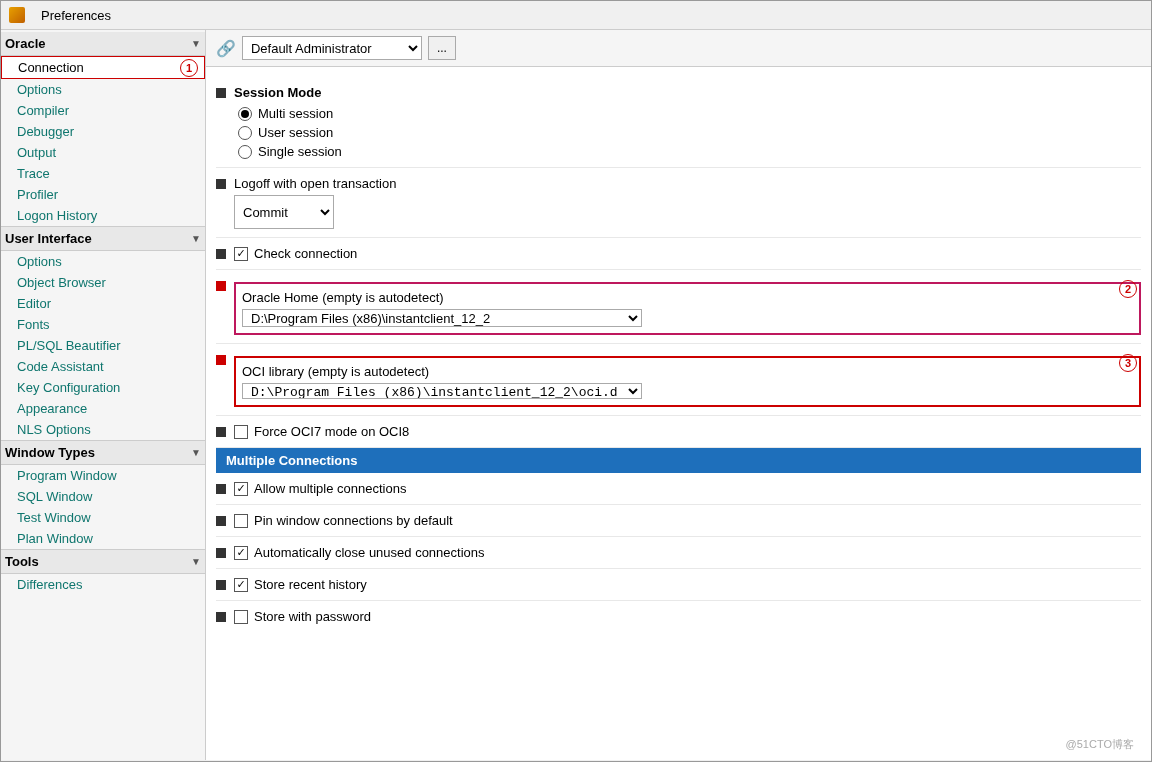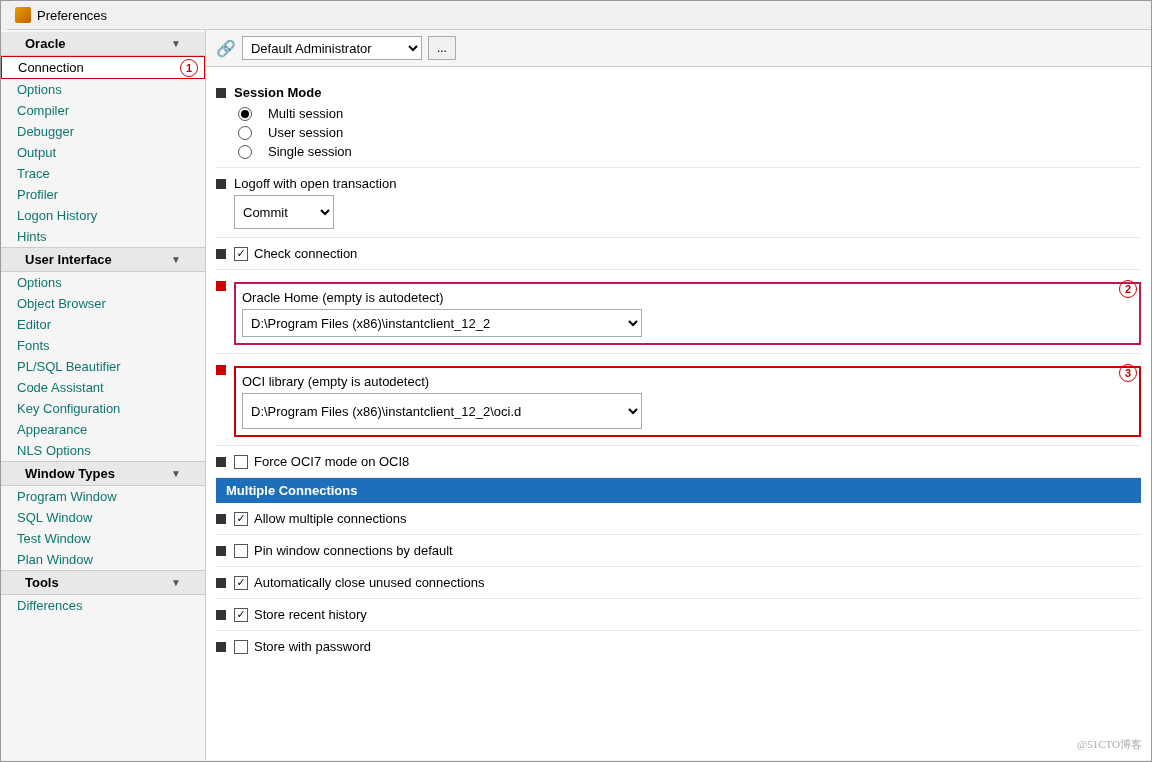--- a/index.html
+++ b/index.html
@@ -5,23 +5,22 @@
     * { box-sizing: border-box; margin: 0; padding: 0; }
     body { font-family: 'Segoe UI', Tahoma, Geneva, Verdana, sans-serif; font-size: 13px; background: #f0f0f0; }
     
     .window { width: 1152px; min-height: 762px; background: #f0f0f0; border: 1px solid #999; }
     
     .title-bar {
       background: #f0f0f0;
       padding: 6px 8px;
       display: flex;
       align-items: center;
-      gap: 6px;
+      gap: 16px;
       border-bottom: 1px solid #ccc;
-      margin-left: 6px;
     }
     .title-bar-icon { width: 16px; height: 16px; background: #e8a000; border-radius: 2px; display: inline-block; }
     .title-bar-text { font-size: 13px; font-weight: normal; }
 
     .content-area { display: flex; height: calc(762px - 32px); }
 
     
     .sidebar {
       width: 205px;
       min-width: 205px;
@@ -30,21 +29,21 @@
       overflow-y: auto;
       padding: 2px 0;
     }
 
     .sidebar-section-header {
       display: flex;
       align-items: center;
       justify-content: space-between;
       font-weight: bold;
       font-size: 13px;
-      padding: 4px 24px;
+      padding: 4px 4px;
       background: #e8e8e8;
       border-top: 1px solid #ccc;
       border-bottom: 1px solid #ccc;
       cursor: pointer;
     }
     .sidebar-section-header:first-child { border-top: none; }
     .sidebar-arrow { font-size: 10px; color: #555; }
 
     .sidebar-item {
       padding: 3px 8px 3px 16px;
@@ -115,21 +114,21 @@
       display: inline-block;
     }
     .sq-dark { background: #333; }
     .sq-red { background: #cc0000; }
 
     .section-content { flex: 1; }
 
     .section-label { font-weight: bold; margin-bottom: 6px; }
 
     .radio-group { display: flex; flex-direction: column; gap: 4px; margin-left: 4px; }
-    .radio-item { display: flex; align-items: center; gap: 16px; cursor: pointer; }
+    .radio-item { display: flex; align-items: center; gap: 6px; cursor: pointer; }
     .radio-circle {
       width: 14px; height: 14px; border-radius: 50%;
       border: 1px solid #555;
       display: flex; align-items: center; justify-content: center;
       background: #fff;
     }
     .radio-dot { width: 8px; height: 8px; border-radius: 50%; background: #000; }
     .logoff-select {
       height: 34px;
       font-size: 13px;
@@ -150,42 +149,43 @@
     .checked::after { content: '✓'; color: #000; font-size: 11px; }
 
     .oracle-home-box {
       border: 2px solid #be185d;
       padding: 6px;
       margin-top: 4px;
       background: #fff;
     }
     .oracle-home-select {
       width: 400px;
-      height: 28px;
+      height: 18px;
       font-size: 13px;
       border: 1px solid #aaa;
       background: #fff;
       padding: 0 4px;
       margin-top: 4px;
     }
 
     .oci-box {
       border: 2px solid #cc0000;
       padding: 6px;
       margin-top: 4px;
       background: #fff;
     }
     .oci-select {
       width: 400px;
-      height: 36px;
+      height: 16px;
       font-size: 13px;
       border: 1px solid #aaa;
       background: #fff;
       padding: 0 4px;
       margin-top: 4px;
+      font-family: Liberation Mono, monospace;
     }
 
     .multiple-conn-header {
       background: #1e6fbb;
       color: #ffffff;
       font-weight: bold;
       padding: 5px 10px;
       font-size: 13px;
     }
 
@@ -199,24 +199,23 @@
       border: 1px solid #cc0000;
       color: #cc0000;
       font-size: 11px;
       margin-left: 6px;
       font-weight: bold;
     }
 
     .watermark {
       position: fixed;
       bottom: 10px;
-      right: 10px;
+      right: 18px;
       color: #aaa;
       font-size: 11px;
-      font-family: Liberation Serif, serif;
     }
   </style>
 </head>
 <body>
 
 <div class="window">
 
   <div class="title-bar">
     <span class="title-bar-icon" style="background: linear-gradient(135deg, #e8a000, #c06000); border-radius: 2px;"></span>
     <span class="title-bar-text">Preferences</span>
@@ -234,21 +233,20 @@
         <span>Connection</span>
         <span class="circle-num" style="position:absolute; right:6px; top:50%; transform:translateY(-50%);">1</span>
       </div>
       <div class="sidebar-item"><span>Options</span></div>
       <div class="sidebar-item"><span>Compiler</span></div>
       <div class="sidebar-item"><span>Debugger</span></div>
       <div class="sidebar-item"><span>Output</span></div>
       <div class="sidebar-item"><span>Trace</span></div>
       <div class="sidebar-item"><span>Profiler</span></div>
       <div class="sidebar-item"><span>Logon History</span></div>
-      <div class="sidebar-item"><span>Hints</span></div>
 
       <div class="sidebar-section-header">
         <span>User Interface</span>
         <span class="sidebar-arrow">▼</span>
       </div>
       <div class="sidebar-item"><span>Options</span></div>
       <div class="sidebar-item"><span>Object Browser</span></div>
       <div class="sidebar-item"><span>Editor</span></div>
       <div class="sidebar-item"><span>Fonts</span></div>
       <div class="sidebar-item"><span>PL/SQL Beautifier</span></div>

